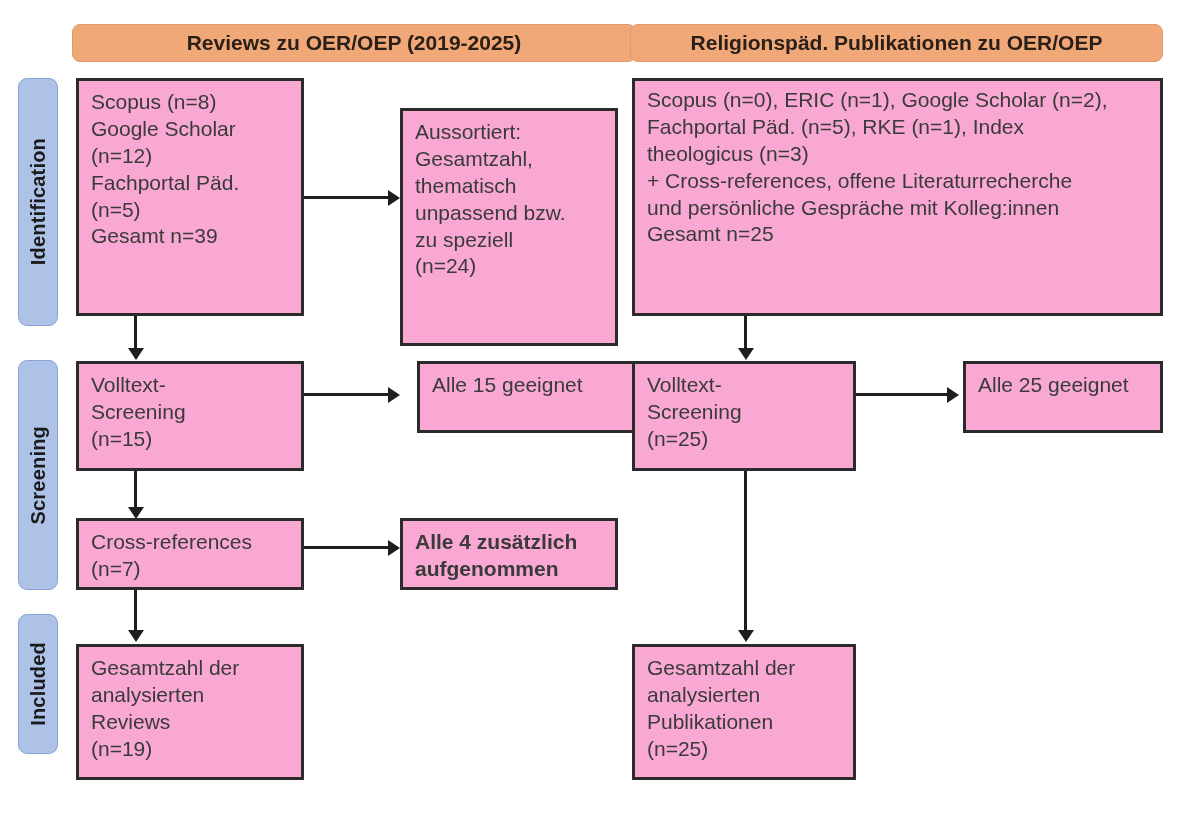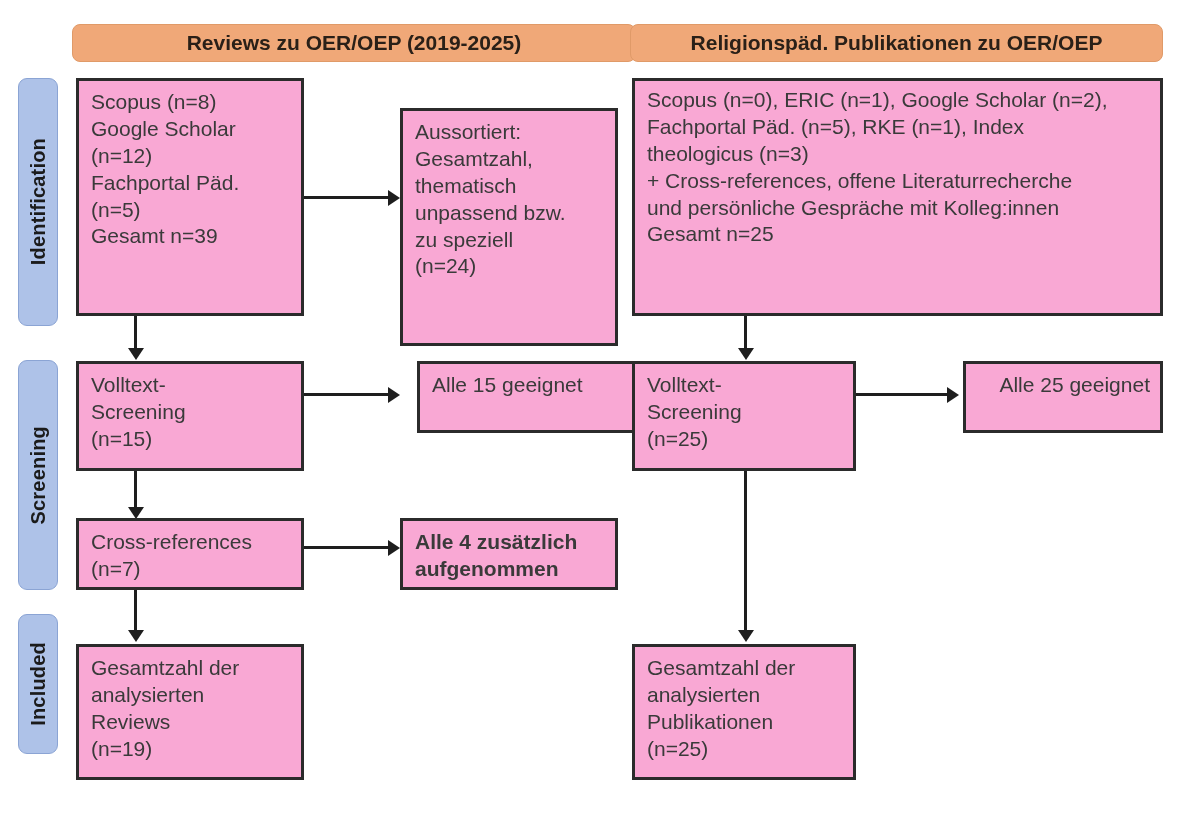--- a/index.html
+++ b/index.html
@@ -196,21 +196,21 @@
 
   <div class="conn-v" style="left:744px; top:316px; height:34px;"></div>
   <div class="arrow-down" style="left:737.5px; top:348px;"></div>
 
   <div class="node" style="left:632px; top:361px; width:224px; height:110px;">
     <div class="line">Volltext-</div>
     <div class="line">Screening</div>
     <div class="line">(n=25)</div>
   </div>
 
-  <div class="node" style="left:963px; top:361px; width:200px; height:72px;text-align:right;">
+  <div class="node" style="left:963px; top:361px; width:200px; height:72px;">
     <div class="line">Alle 25 geeignet</div>
   </div>
 
   <div class="conn-h" style="left:856px; top:393px; width:91px;"></div>
   <div class="arrow-right" style="left:947px; top:386.5px;"></div>
 
   <div class="conn-v" style="left:744px; top:471px; height:161px;"></div>
   <div class="arrow-down" style="left:737.5px; top:630px;"></div>
 
   <div class="node" style="left:632px; top:644px; width:224px; height:136px;">

